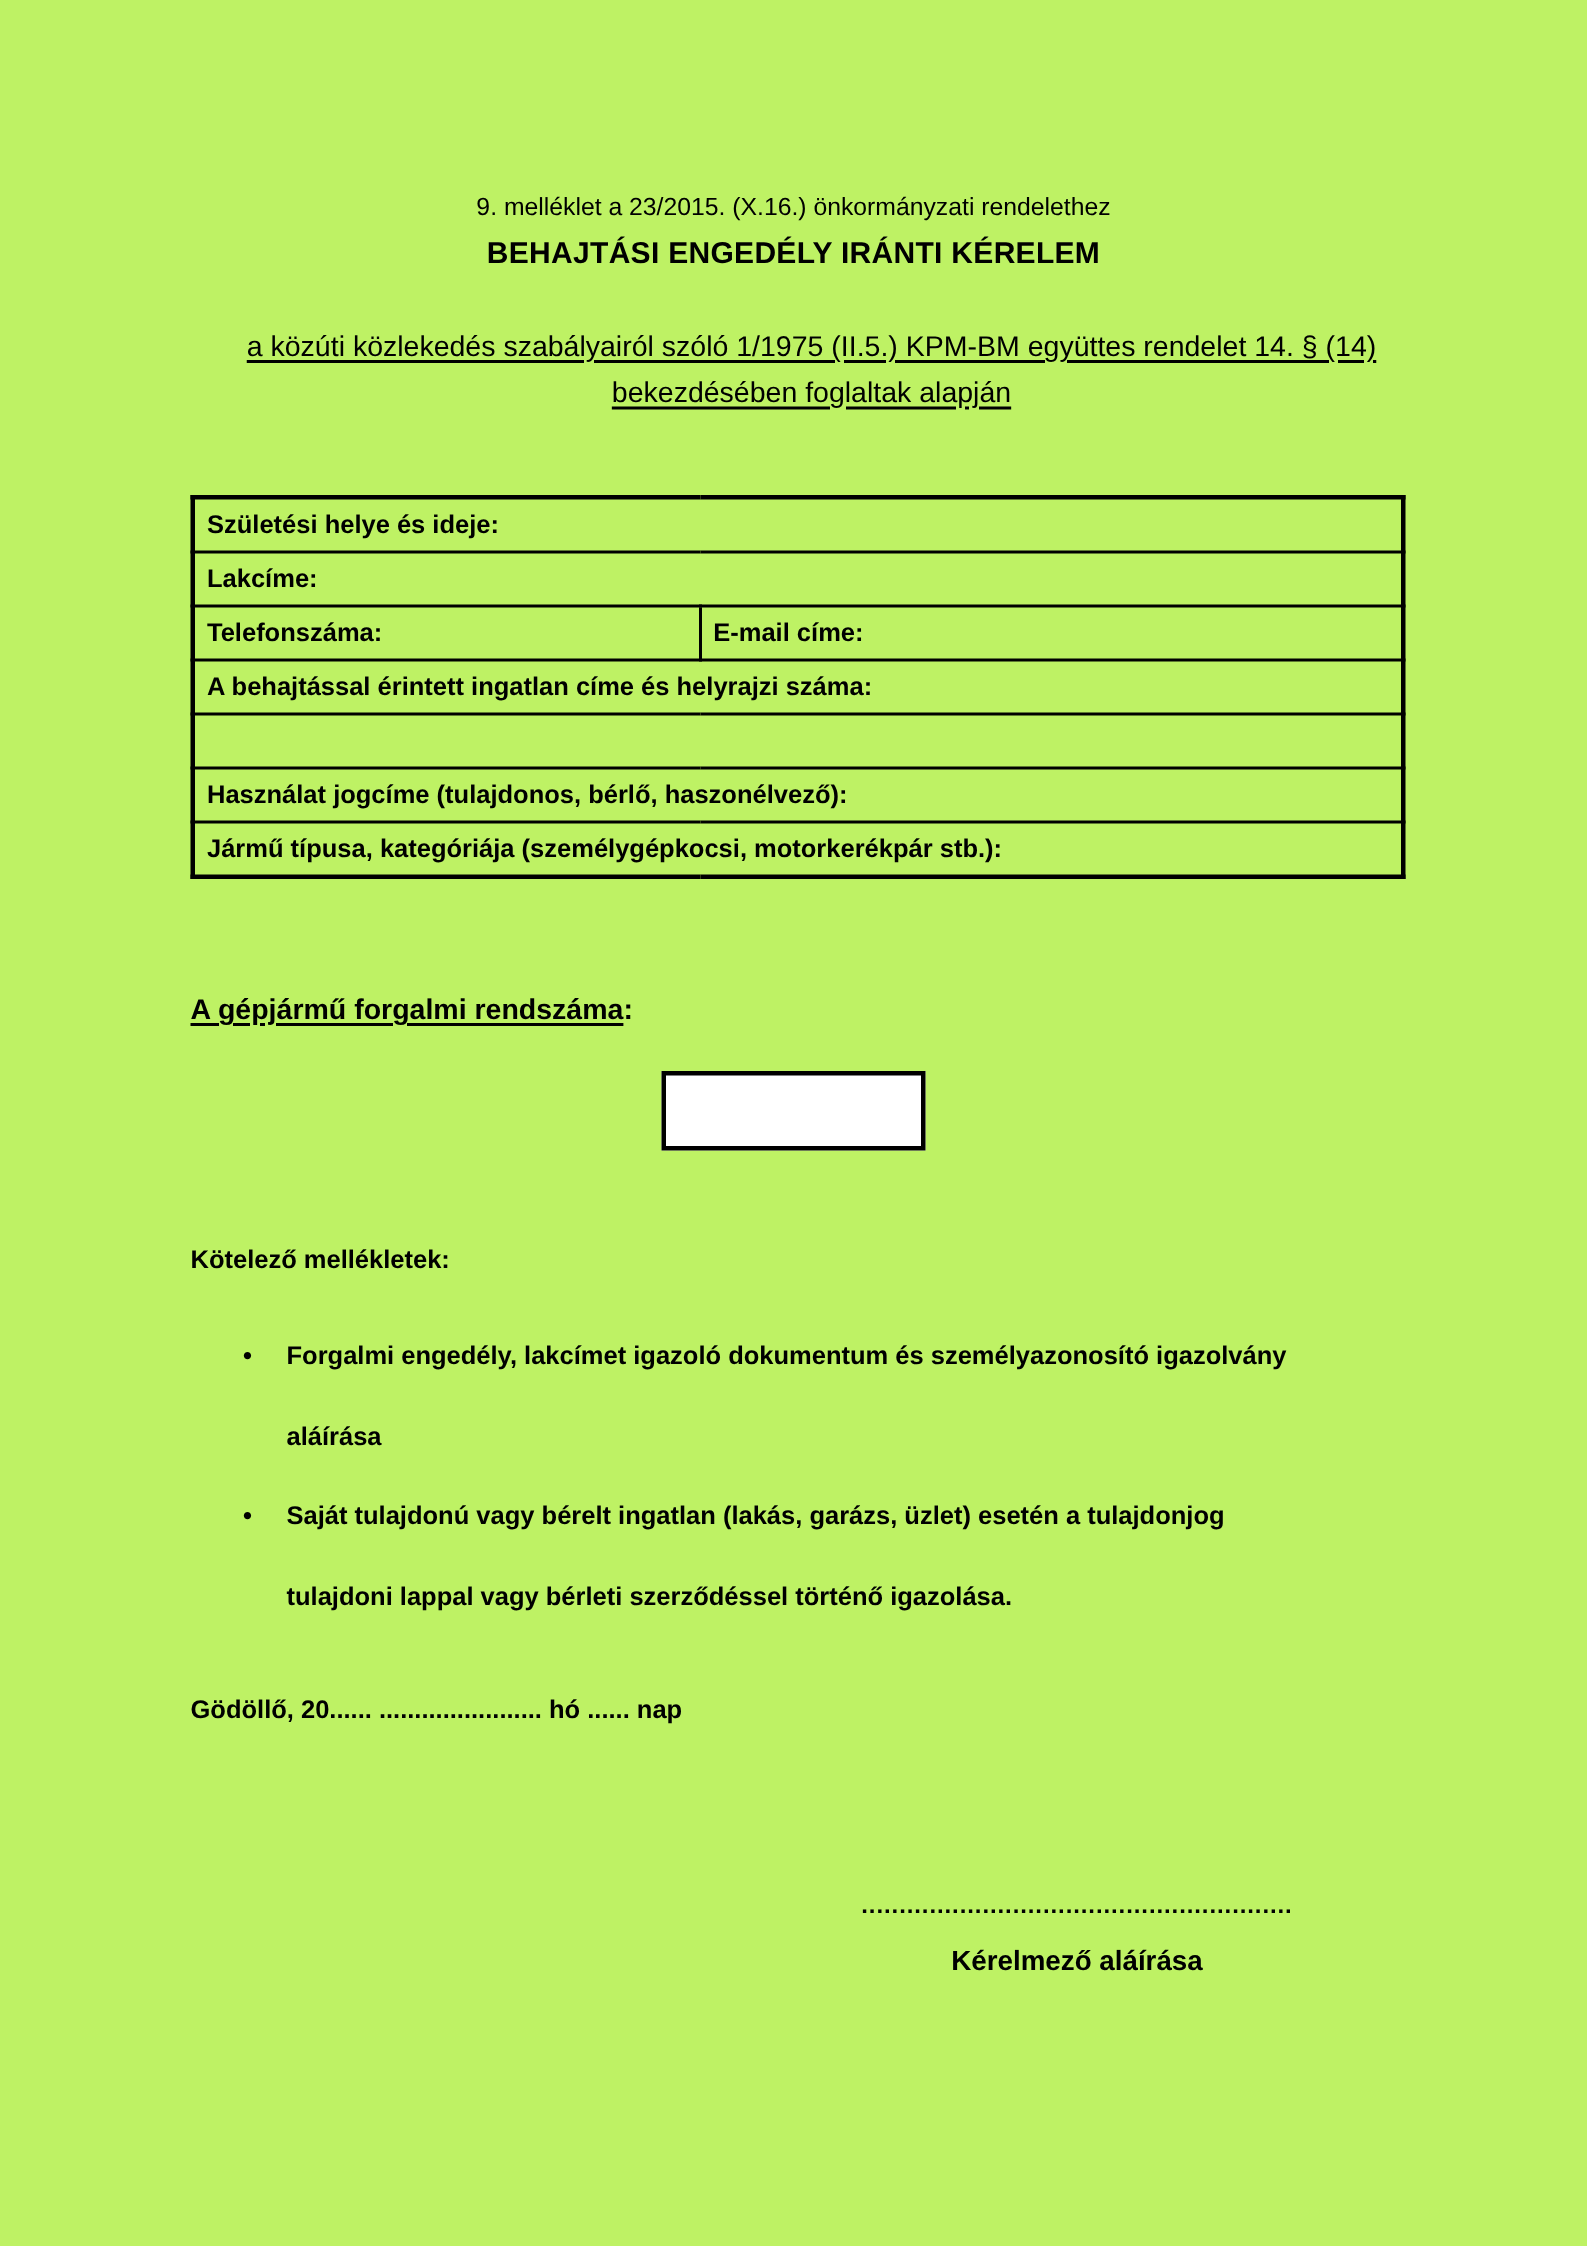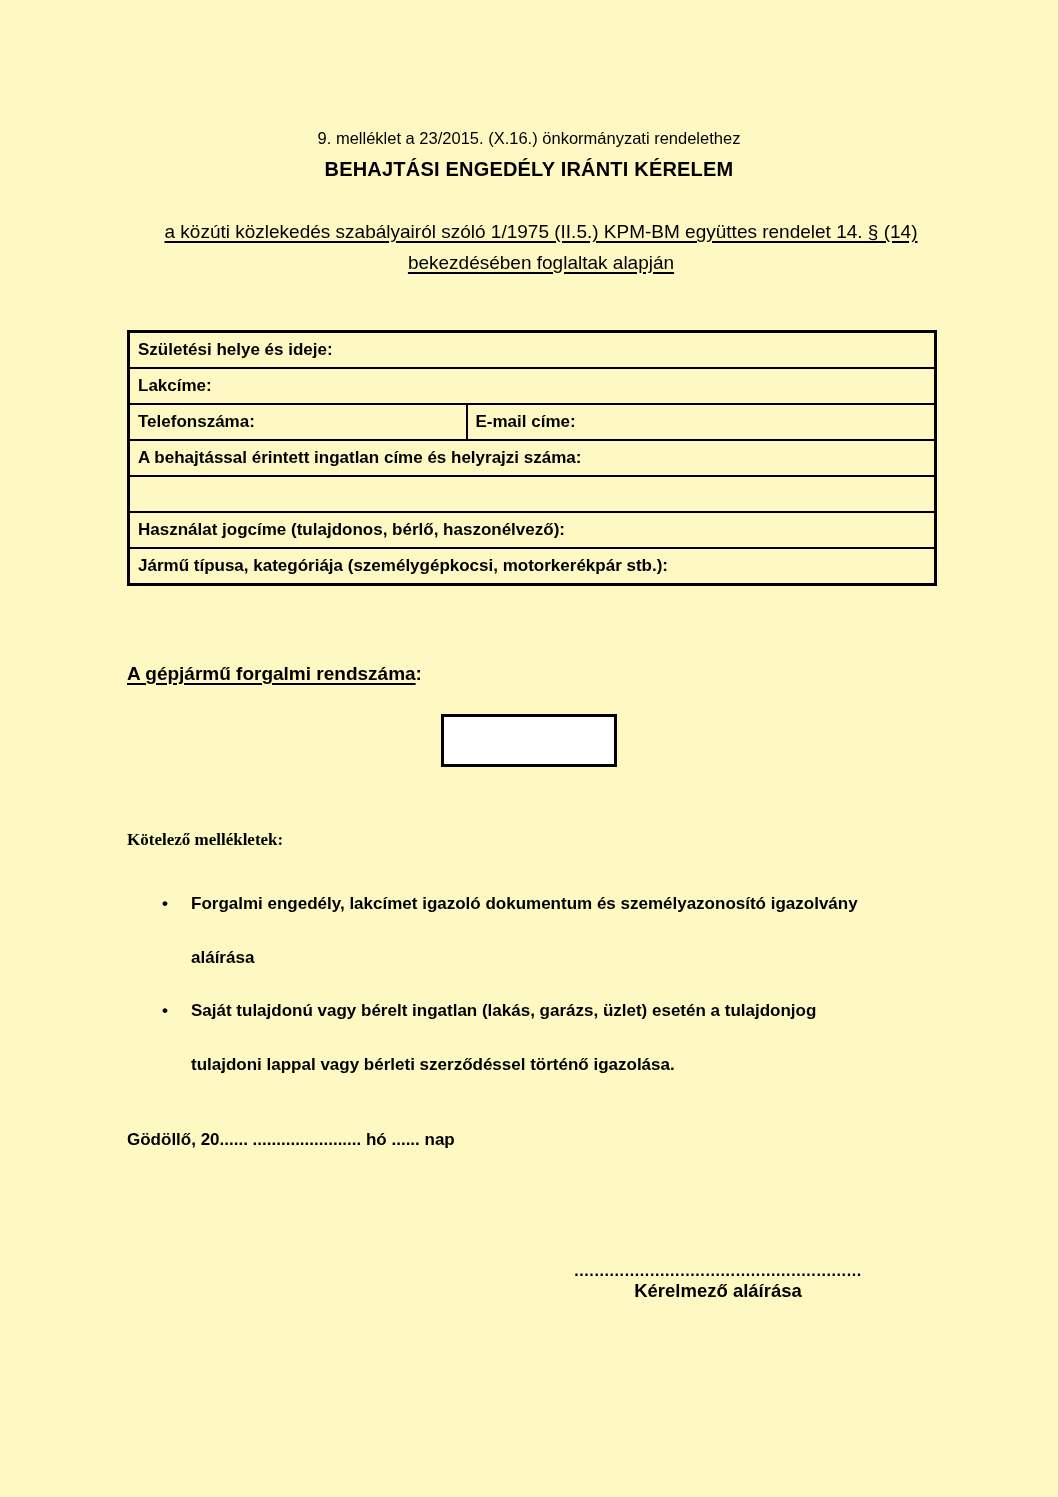--- a/index.html
+++ b/index.html
@@ -1,20 +1,20 @@
 <!DOCTYPE html>
 <html><head>
 <meta charset="utf-8">
 <style>
   html, body { margin: 0; padding: 0; background: #ffffff; }
   .page {
     position: relative;
     width: 1058px;
     height: 1497px;
-    background: #fef9c3;
+    background: #bef264;
     color: #000000;
     font-family: "Liberation Sans", "DejaVu Sans", sans-serif;
     overflow: hidden;
   }
   .centered {
     position: absolute;
     left: 0;
     width: 100%;
     text-align: center;
     white-space: nowrap;
@@ -83,21 +83,20 @@
     height: 47px;
     border: 3px solid #000000;
     background: #ffffff;
   }
   .attachments-heading {
     position: absolute;
     left: 127px;
     top: 830px;
     font-size: 17px;
     font-weight: 600;
-    font-family: Liberation Serif, serif;
   }
   ul.attachments {
     position: absolute;
     left: 160px;
     top: 866px;
     margin: 0;
     padding: 0;
     list-style: none;
   }
   ul.attachments li {
@@ -130,20 +129,21 @@
     text-align: center;
   }
   .sig-dots {
     font-size: 16px;
     font-weight: 600;
     letter-spacing: 0.6px;
     line-height: 18px;
     white-space: nowrap;
   }
   .sig-label {
+    margin-top: 16px;
     font-size: 18.5px;
     font-weight: 600;
   }
 </style>
 </head>
 <body>
 
 <div class="page">
 
   <div class="centered annex-note">9. melléklet a 23/2015. (X.16.) önkormányzati rendelethez</div>

